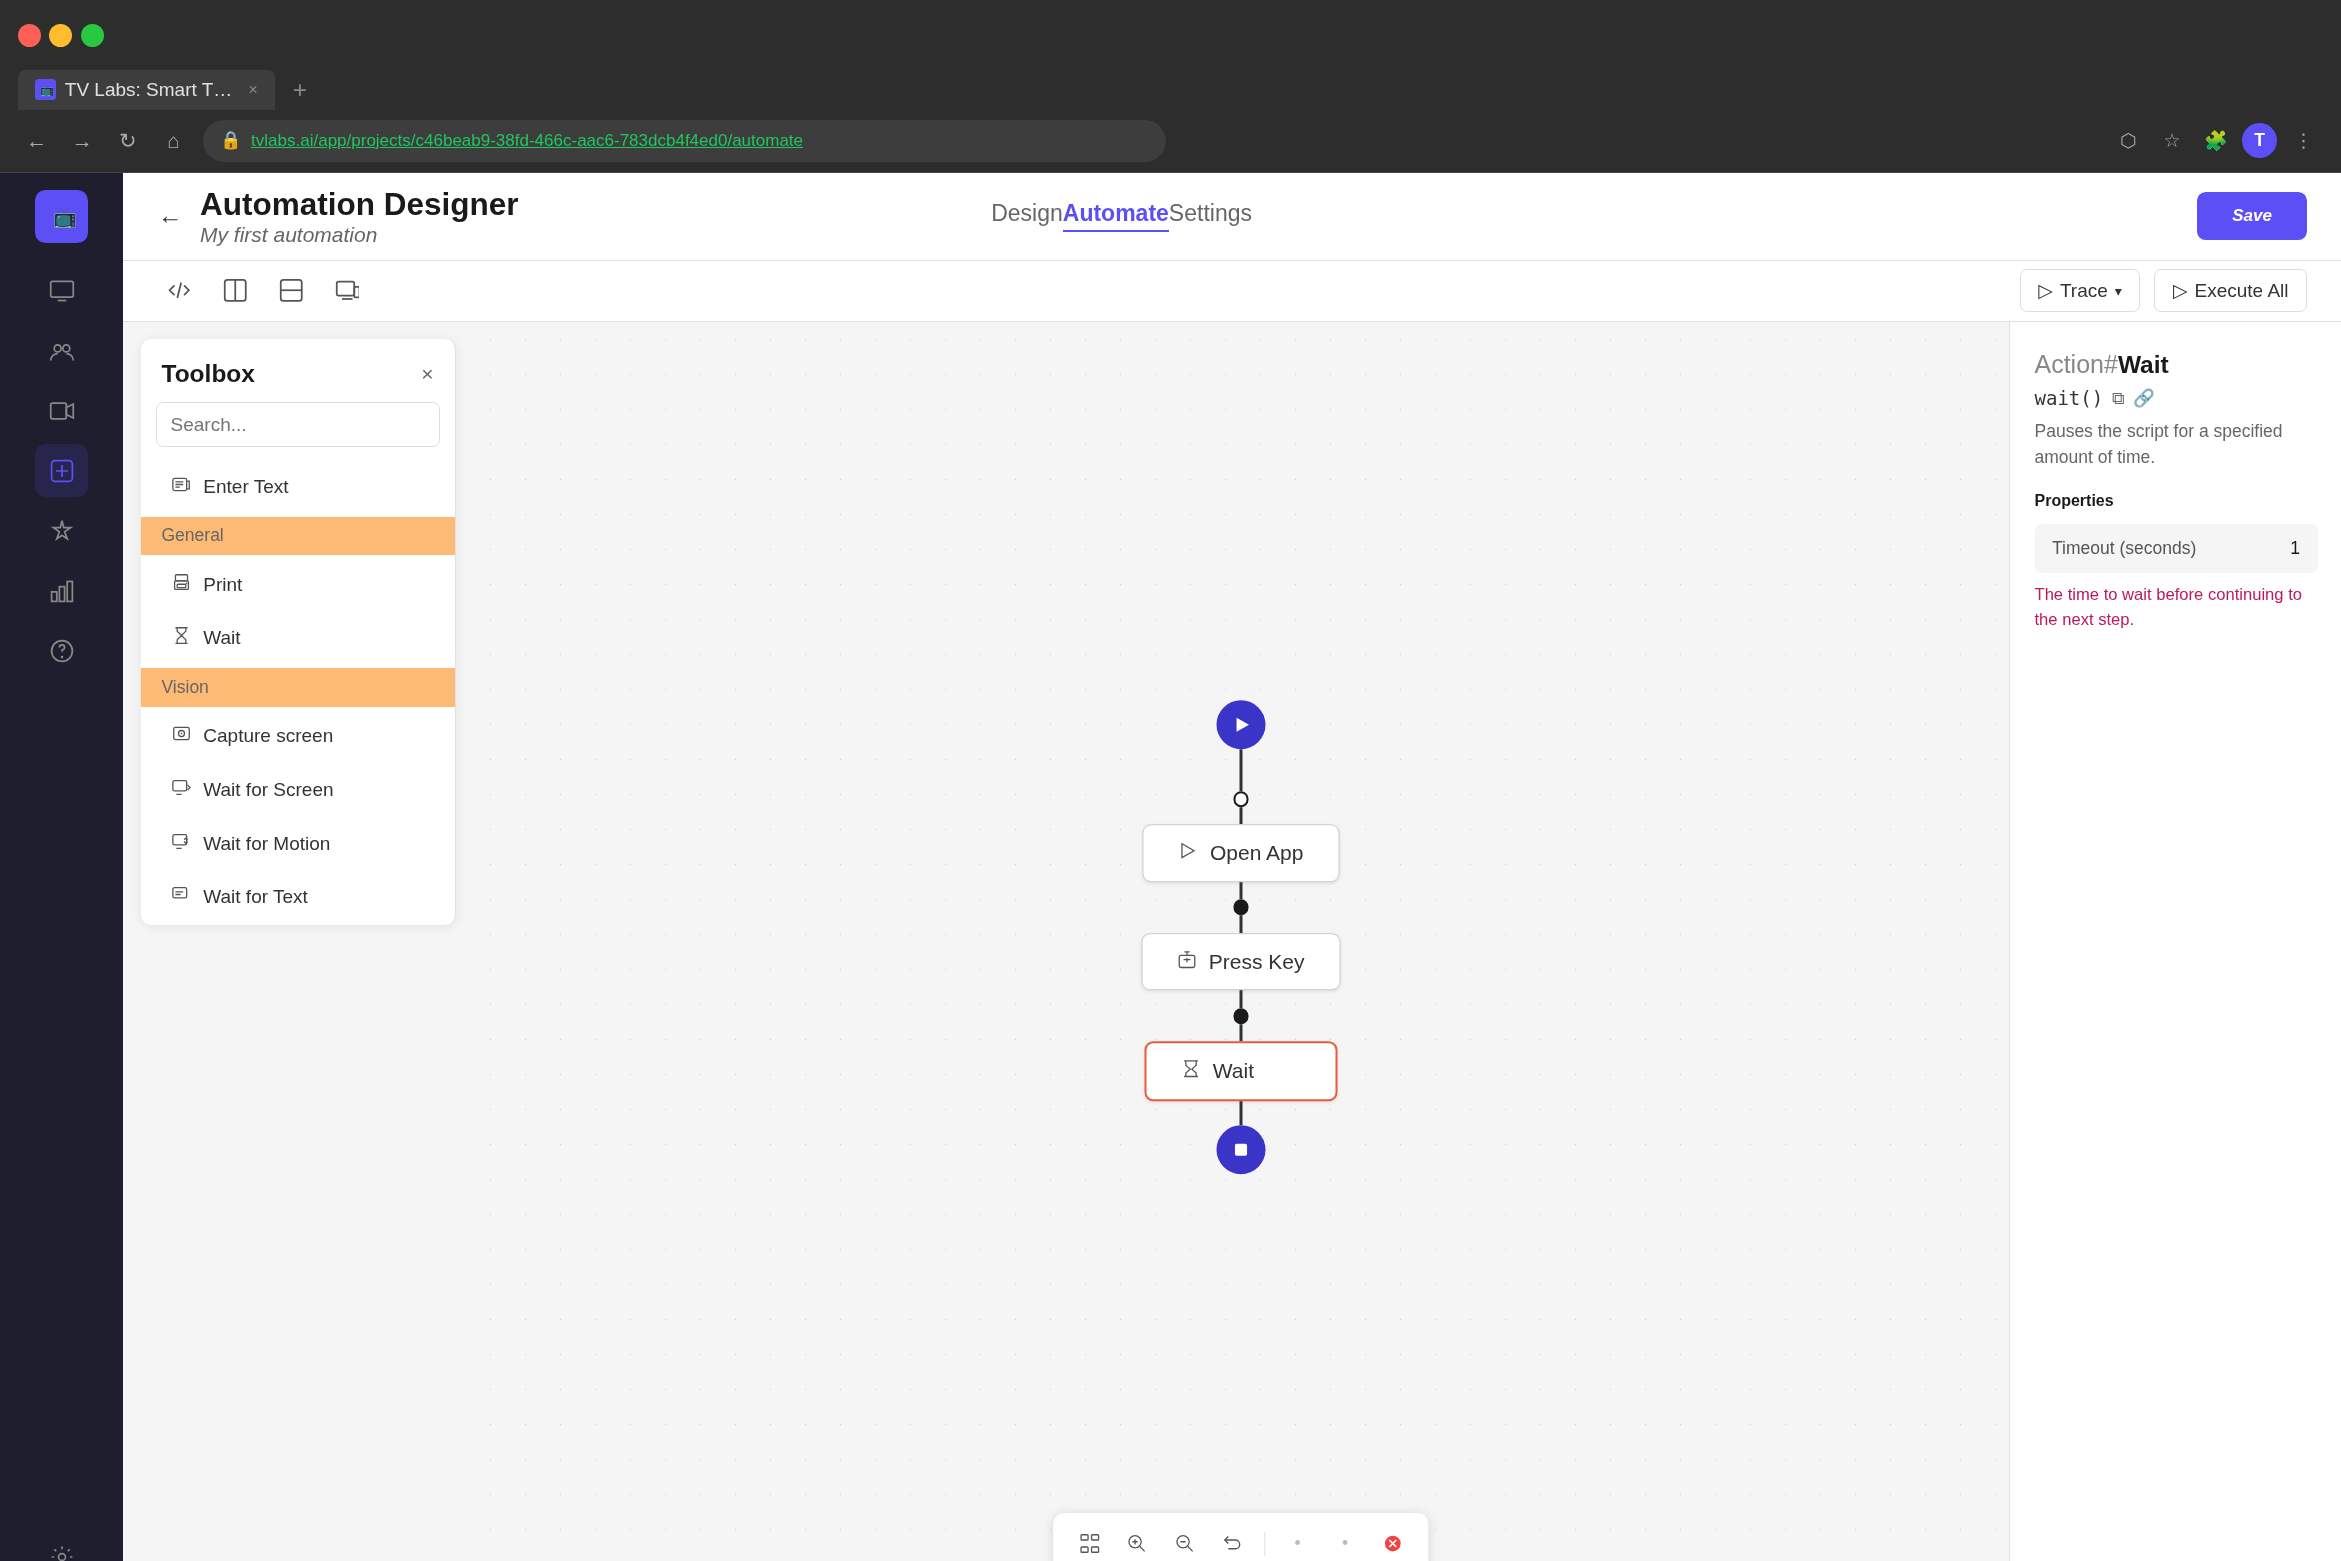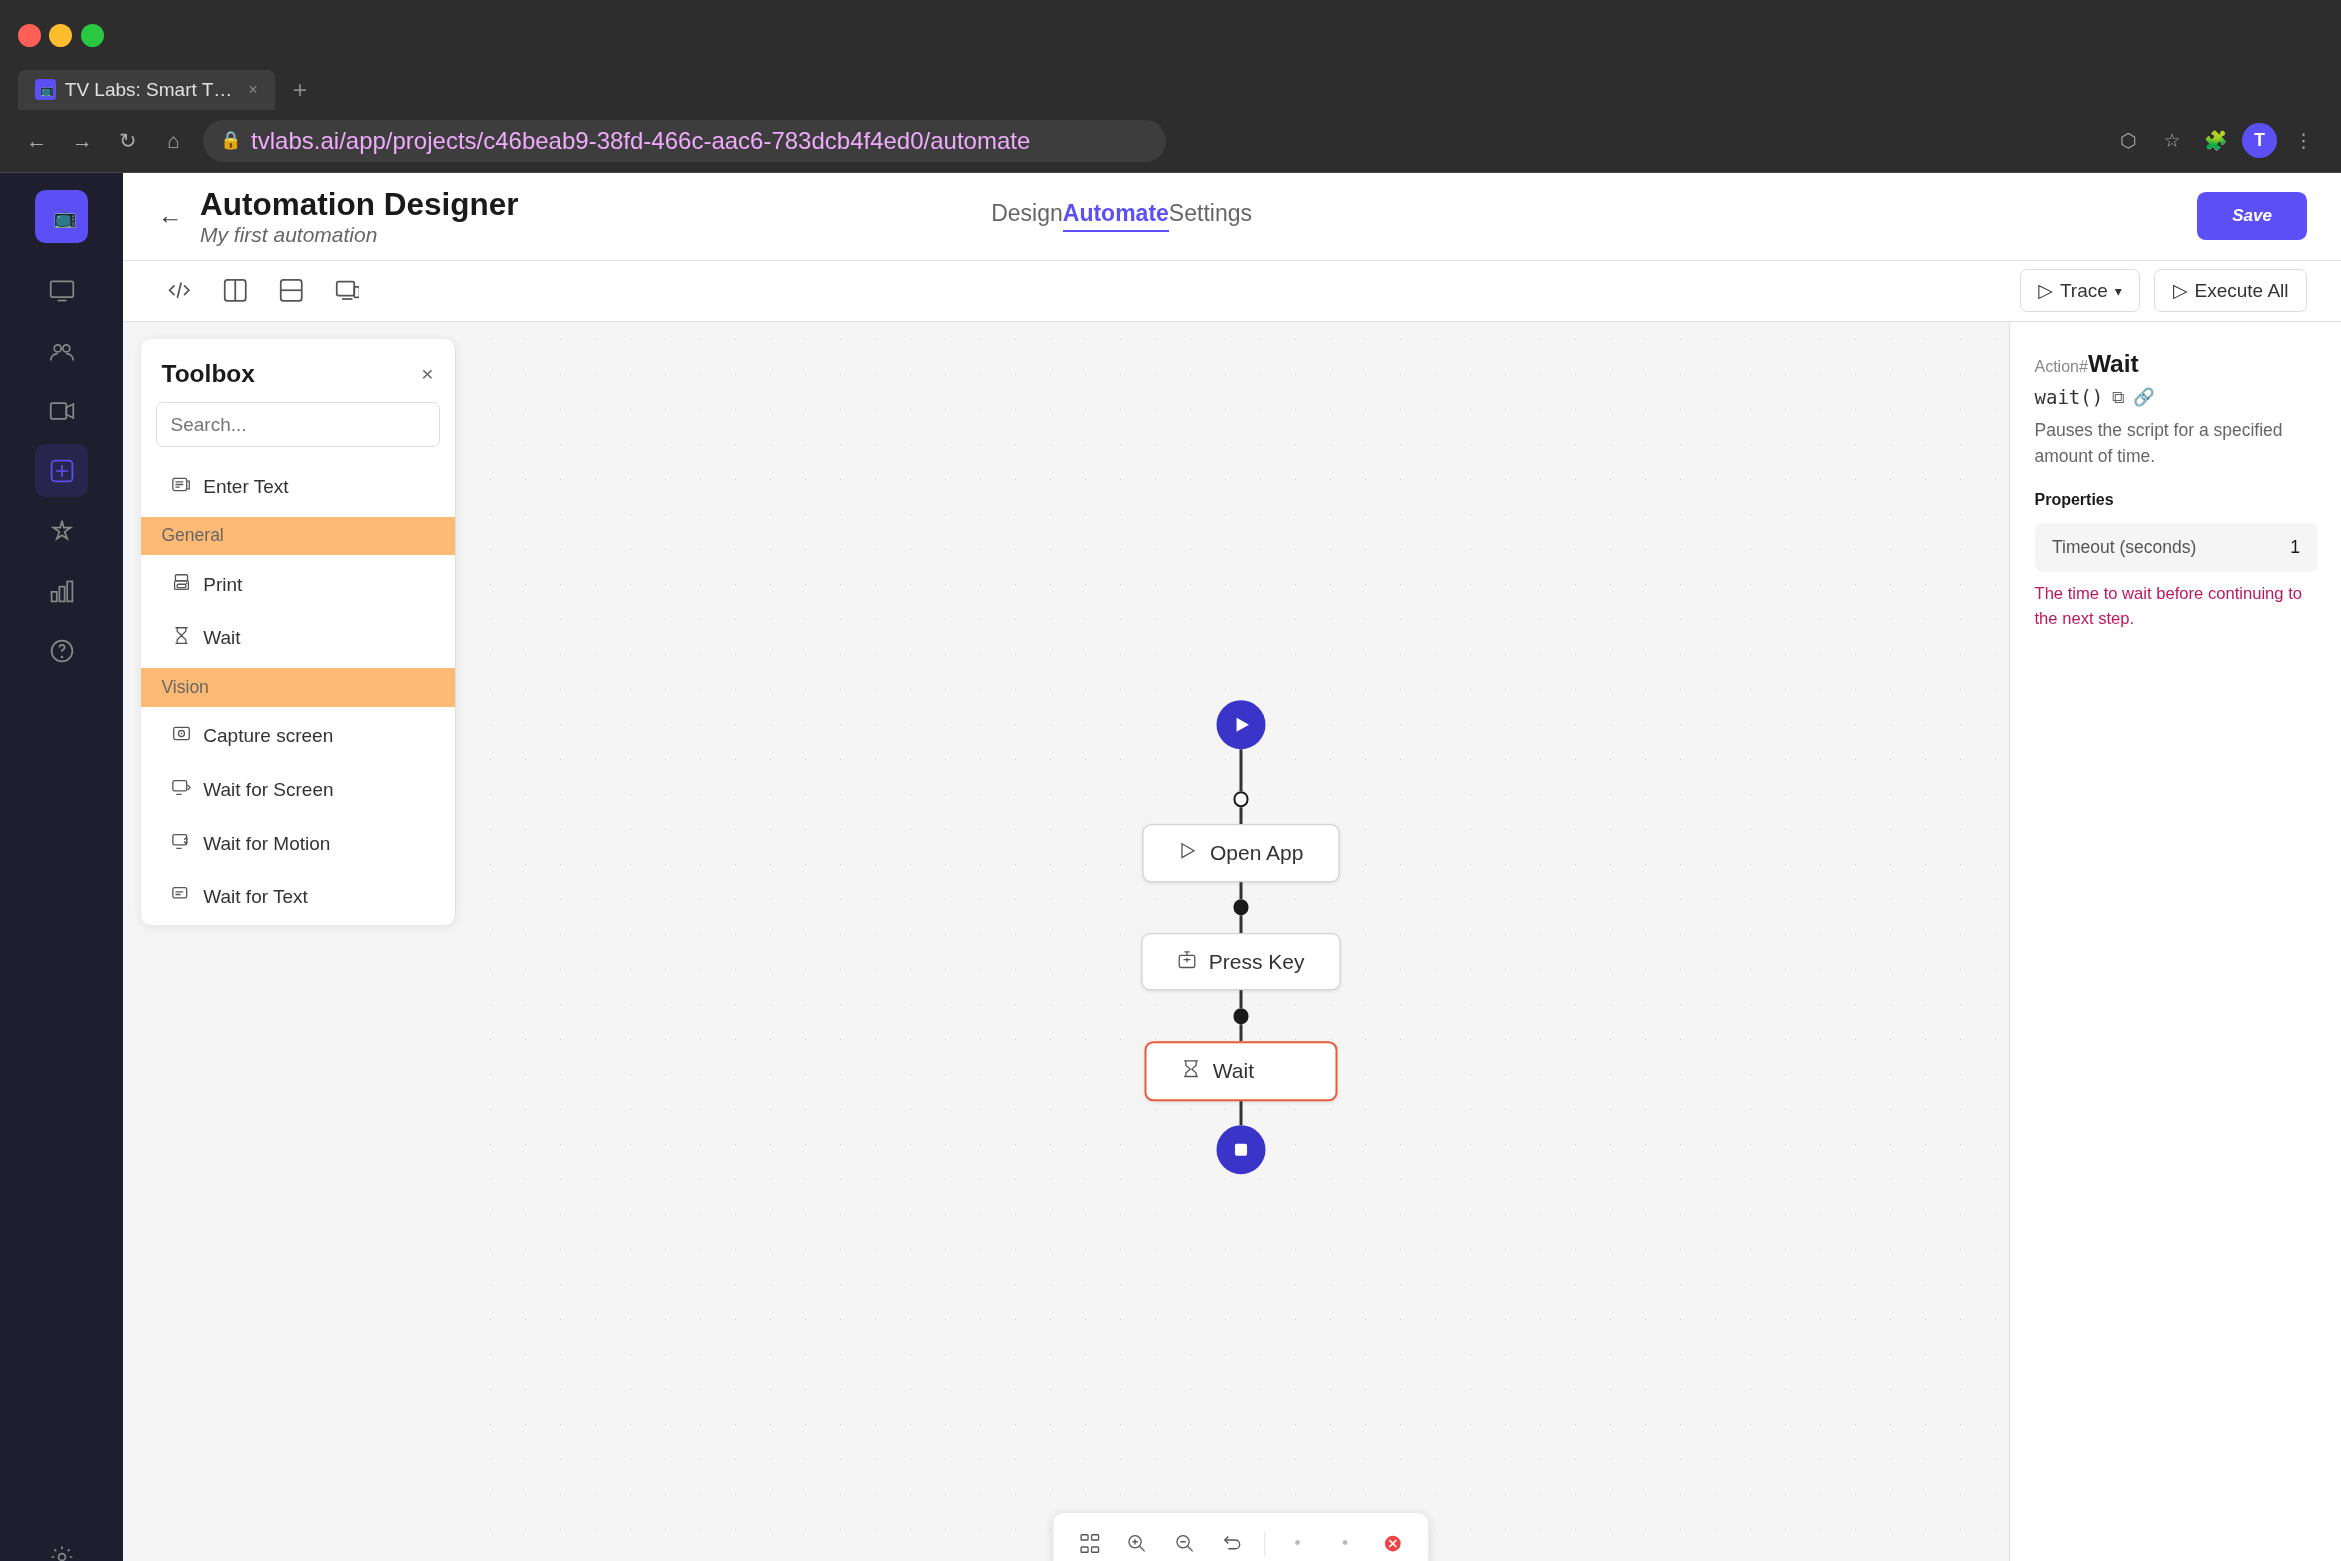--- a/index.html
+++ b/index.html
@@ -17,21 +17,21 @@
     .browser-tab { background: #3d3d3d; border-radius: 7px 7px 0 0; padding: 8.8px 17.5px; display: flex; align-items: center; gap: 8.8px; min-width: 245px; }
     .tab-favicon { width: 21px; height: 21px; background: #5b4ff5; border-radius: 3.5px; display: flex; align-items: center; justify-content: center; }
     .tab-title { color: #e0e0e0; font-size: 19px; flex: 1; white-space: nowrap; overflow: hidden; text-overflow: ellipsis; max-width: 175px; }
     .tab-close { color: #888; font-size: 15.8px; cursor: pointer; }
     .tab-new { color: #888; font-size: 24.5px; width: 35px; height: 35px; display: flex; align-items: center; justify-content: center; }
 
     .browser-navbar { background: #2d2d2d; height: 63px; display: flex; align-items: center; padding: 0 21px; gap: 14px; border-bottom: 0.9px solid #444; }
     .nav-btn { color: #aaa; font-size: 21px; cursor: pointer; width: 31.5px; height: 31.5px; display: flex; align-items: center; justify-content: center; }
     .address-bar { flex: 1; background: #3d3d3d; border-radius: 21px; height: 42px; display: flex; align-items: center; padding: 0 17.5px; gap: 8.8px; max-width: 963px; }
     .address-icon { color: #888; font-size: 17.5px; }
-    .address-text { color: #f0abfc; font-size: 24px; }
+    .address-text { color: #22c55e; font-size: 17px; text-decoration: underline; }
     .nav-actions { display: flex; gap: 8.8px; margin-left: auto; }
     .nav-action-btn { color: #aaa; font-size: 19px; width: 35px; height: 35px; display: flex; align-items: center; justify-content: center; cursor: pointer; }
     .user-avatar { width: 35px; height: 35px; background: #5b4ff5; border-radius: 50%; display: flex; align-items: center; justify-content: center; color: white; font-size: 17.5px; font-weight: bold; }
 
     
     .app-container { display: flex; height: calc(1561px - 70px - 63px); }
 
     
     .sidebar { width: 123px; background: #1e1e2e; display: flex; flex-direction: column; align-items: center; padding: 17.5px 0; gap: 7px; }
     .sidebar-logo { width: 53px; height: 53px; background: #5b4ff5; border-radius: 10.5px; display: flex; align-items: center; justify-content: center; margin-bottom: 14px; }
@@ -87,21 +87,21 @@
     .flow-node-circle { width: 49px; height: 49px; border-radius: 50%; background: #3a35c8; display: flex; align-items: center; justify-content: center; color: white; font-size: 21px; }
     .flow-node-circle.stop { background: #3a35c8; }
     .flow-dot { width: 15.8px; height: 15.8px; border-radius: 50%; background: #1a1a1a; margin: 0 auto; }
     .flow-dot-white { width: 15.8px; height: 15.8px; border-radius: 50%; background: white; border: 2.6px solid #1a1a1a; margin: 0 auto; }
     .flow-node { border: 1.3px solid #ccc; border-radius: 8.8px; background: white; padding: 15.8px 35px; display: flex; align-items: center; gap: 12.3px; min-width: 193px; font-size: 21px; color: #333; box-shadow: 0 0.9px 3.5px rgba(0,0,0,0.08); }
     .flow-node.selected { border: 2.2px solid #e85d3a; }
     .flow-node-icon { font-size: 19px; color: #555; }
 
     
     .properties-panel { width: 333px; background: white; border-left: 0.9px solid #e0e0e0; padding: 28px 24.5px; overflow-y: auto; }
-    .prop-action-label { font-size: 16px; color: #888; font-weight: 400; }
+    .prop-action-label { font-size: 25px; color: #888; font-weight: 400; }
     .prop-action-name { font-size: 24.5px; font-weight: 700; color: #1a1a1a; display: inline; }
     .prop-code { display: flex; align-items: center; gap: 8.8px; margin: 8.8px 0; }
     .prop-code-text { font-size: 19px; color: #333; font-family: monospace; }
     .prop-code-icon { color: #666; font-size: 17.5px; cursor: pointer; }
     .prop-description { font-size: 17.5px; color: #666; line-height: 1.5; margin: 7px 0 21px; }
     .prop-section-title { font-size: 16px; font-weight: 700; color: #1a1a1a; margin-bottom: 14px; }
     .prop-field { background: #f5f5f5; border-radius: 7px; padding: 14px 17.5px; display: flex; align-items: center; justify-content: space-between; margin-bottom: 10.5px; }
     .prop-field-label { font-size: 17.5px; color: #555; }
     .prop-field-value { font-size: 17.5px; color: #1a1a1a; font-weight: 500; }
     .prop-hint { font-size: 16.6px; color: #be185d; line-height: 1.5; }

